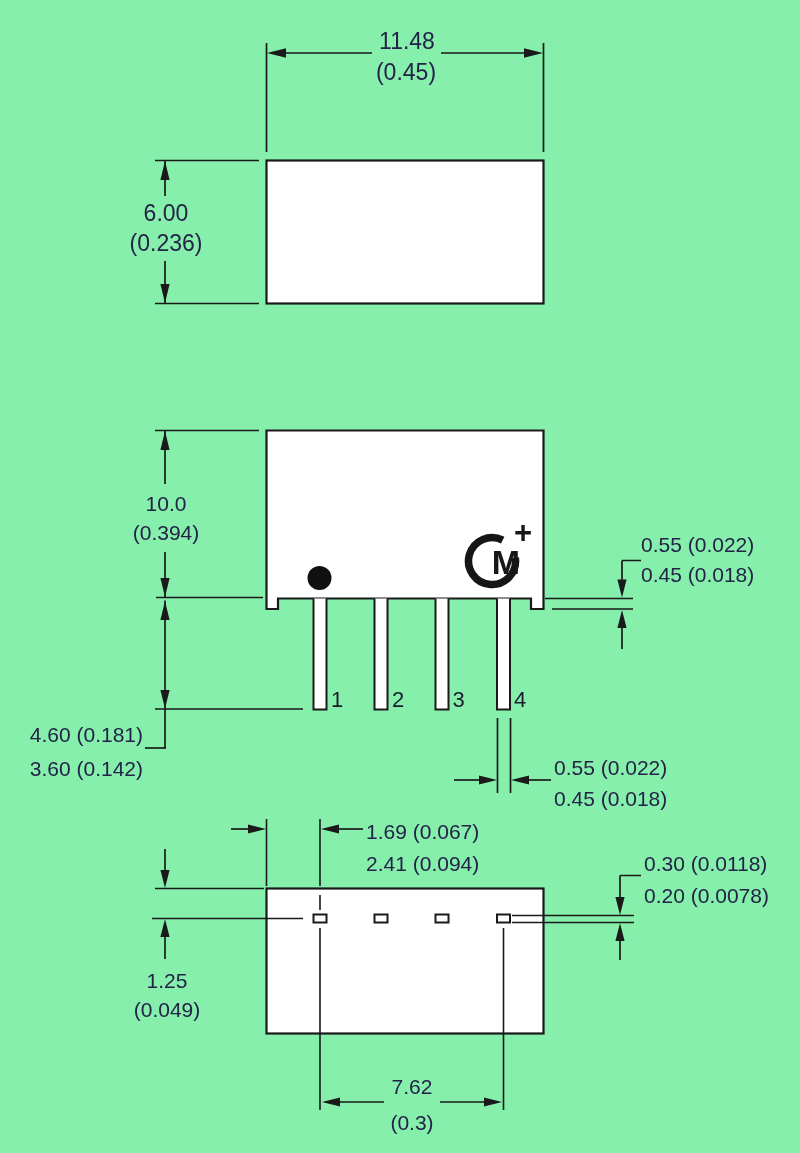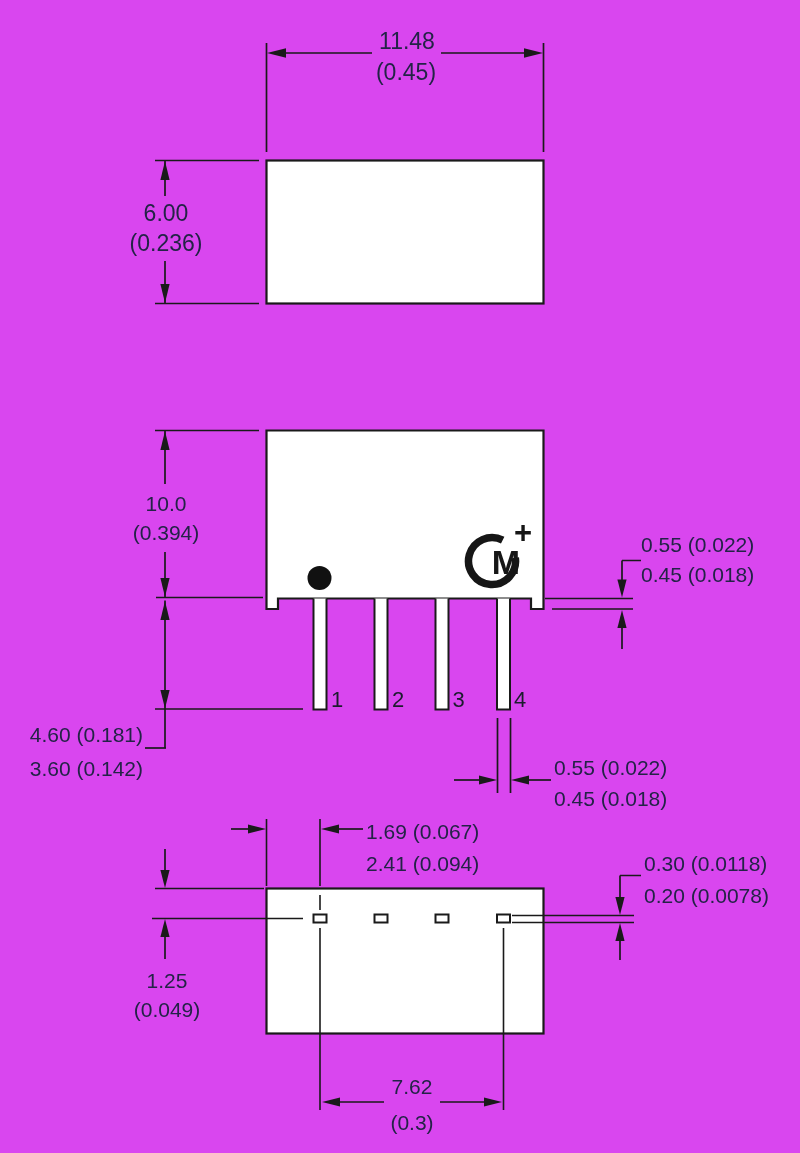--- a/index.html
+++ b/index.html
@@ -1,16 +1,16 @@
 <!DOCTYPE html>
 <html><head>
 <meta charset="utf-8">
 <style>
   html,body{margin:0;padding:0;background:#ffffff;}
-  .page{position:relative;width:800px;height:1153px;background:#d946ef;overflow:hidden;}
+  .page{position:relative;width:800px;height:1153px;background:#86efac;overflow:hidden;}
   svg{display:block;}
   svg text{font-family:"Liberation Sans", sans-serif;fill:#232347;}
   .dim{font-size:21px;}
   .dim-lg{font-size:23px;}
   .pinnum{font-size:22px;fill:#1c1c2e;}
   .outline{fill:#ffffff;stroke:#1a1a1a;stroke-width:2.2;}
   .pin{fill:#ffffff;stroke:#1a1a1a;stroke-width:2;}
   .dimline{stroke:#1a1a1a;stroke-width:1.7;fill:none;}
   .cline{stroke:#1a1a1a;stroke-width:1.6;fill:none;}
   .ah{fill:#1a1a1a;stroke:none;}

